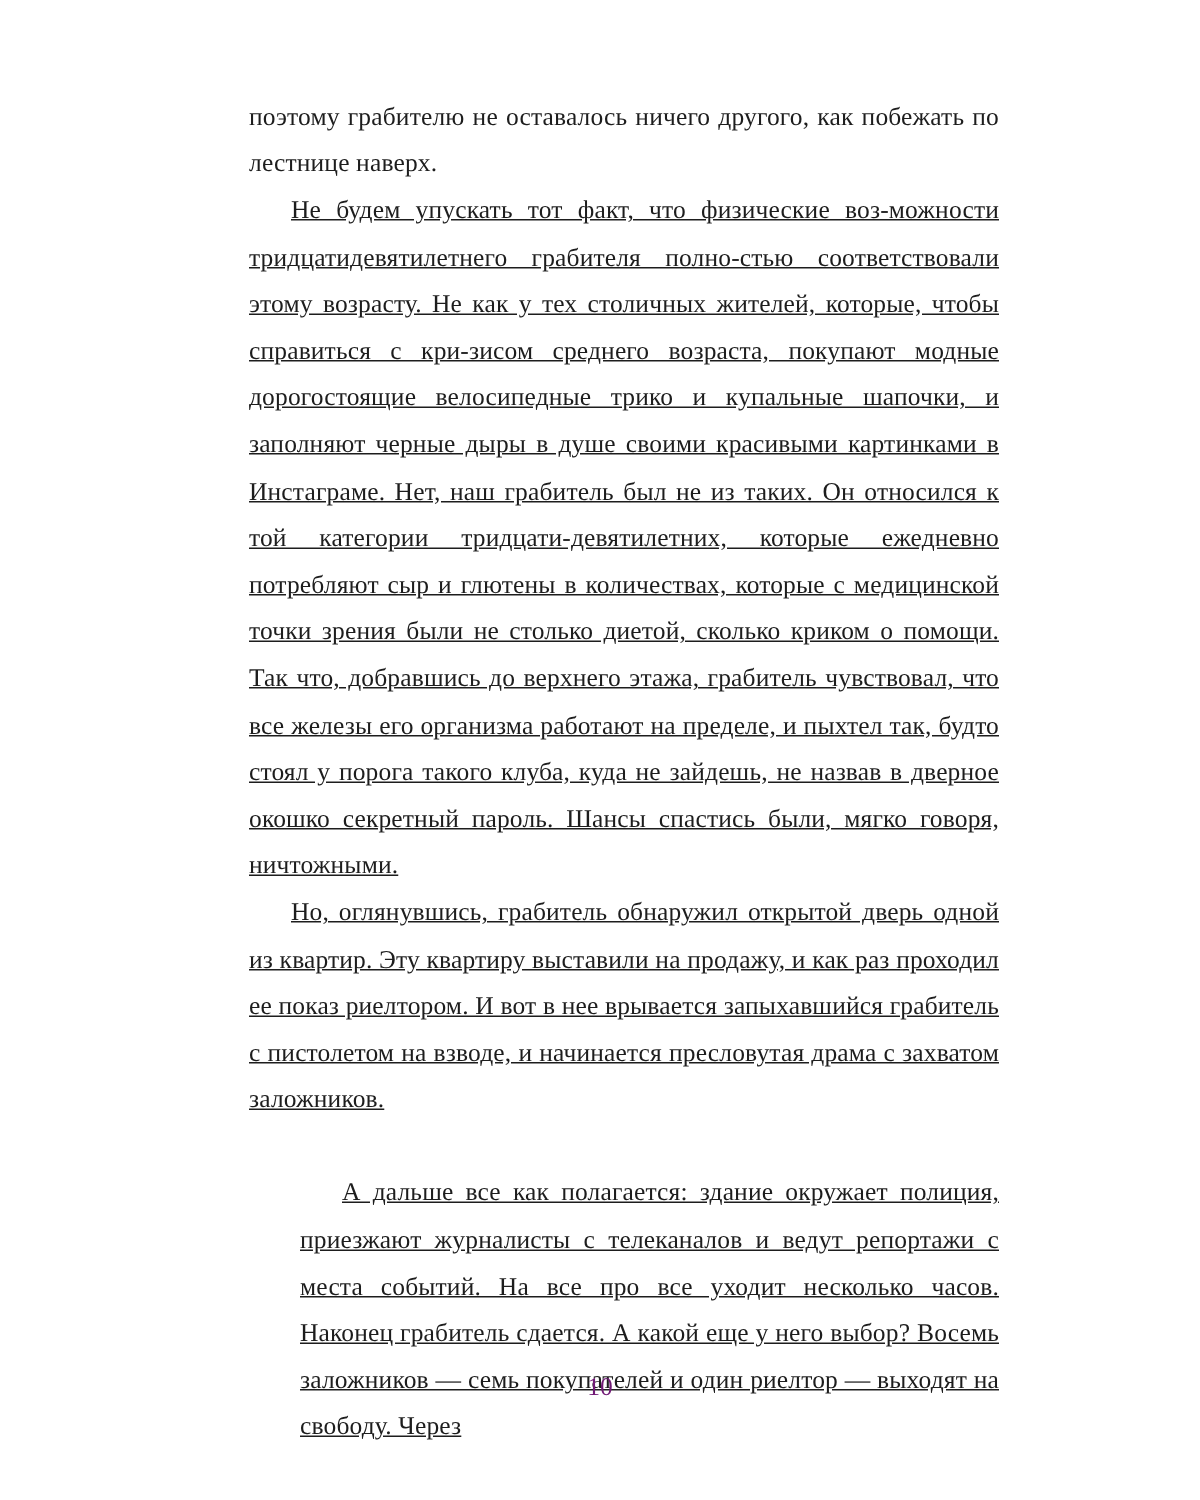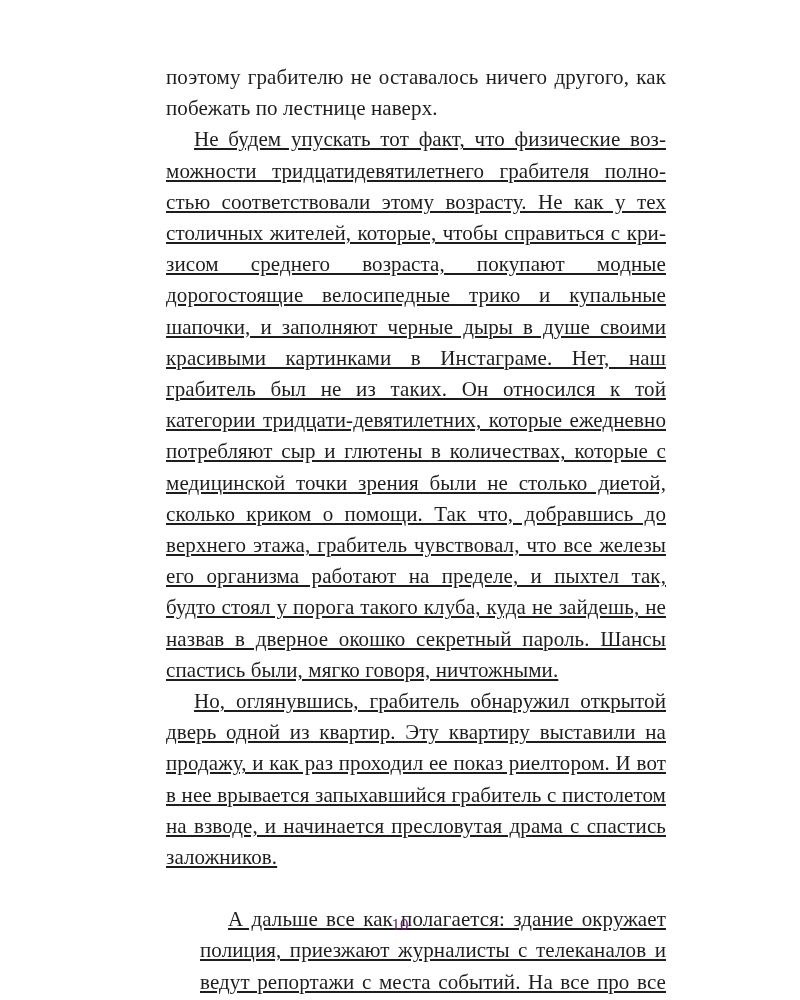--- a/index.html
+++ b/index.html
@@ -24,21 +24,21 @@
     background: #ffffff;
   }
   .text-column {
     position: absolute;
     left: 166px;
     top: 62px;
     width: 500px;
   }
   p.para {
     margin: 0;
-    font-size: 21px;
+    font-size: 17px;
     line-height: 31.2px;
     text-align: justify;
     text-justify: inter-word;
     hyphens: manual;
     color: #1d1d1d;
     letter-spacing: 0.1px;
   }
   p.indent {
     text-indent: 28px;
     text-decoration: underline;
@@ -58,17 +58,17 @@
     font-family: "Liberation Serif", "DejaVu Serif", serif;
   }
 </style>
 </head>
 <body>
 
 <div class="page">
   <div class="text-column">
     <p class="para">поэтому грабителю не оставалось ничего другого, как побежать по лестнице наверх.</p>
     <p class="para indent">Не будем упускать тот факт, что физические воз-можности тридцатидевятилетнего грабителя полно-стью соответствовали этому возрасту. Не как у тех столичных жителей, которые, чтобы справиться с кри-зисом среднего возраста, покупают модные дорогостоящие велосипедные трико и купальные шапочки, и заполняют черные дыры в душе своими красивыми картинками в Инстаграме. Нет, наш грабитель был не из таких. Он относился к той категории тридцати-девятилетних, которые ежедневно потребляют сыр и глютены в количествах, которые с медицинской точки зрения были не столько диетой, сколько криком о помощи. Так что, добравшись до верхнего этажа, грабитель чувствовал, что все железы его организма работают на пределе, и пыхтел так, будто стоял у порога такого клуба, куда не зайдешь, не назвав в дверное окошко секретный пароль. Шансы спастись были, мягко говоря, ничтожными.</p>
-    <p class="para indent">Но, оглянувшись, грабитель обнаружил открытой дверь одной из квартир. Эту квартиру выставили на продажу, и как раз проходил ее показ риелтором. И вот в нее врывается запыхавшийся грабитель с пистолетом на взводе, и начинается пресловутая драма с спастись заложников.</p>
+    <p class="para indent">Но, оглянувшись, грабитель обнаружил открытой дверь одной из квартир. Эту квартиру выставили на продажу, и как раз проходил ее показ риелтором. И вот в нее врывается запыхавшийся грабитель с пистолетом на взводе, и начинается пресловутая драма с захватом заложников.</p>
     <p class="para indent gap-before">А дальше все как полагается: здание окружает полиция, приезжают журналисты с телеканалов и ведут репортажи с места событий. На все про все уходит несколько часов. Наконец грабитель сдается. А какой еще у него выбор? Восемь заложников — семь покупателей и один риелтор — выходят на свободу. Через</p>
   </div>
   <div class="page-number">10</div>
 </div>
 
 </body></html>

